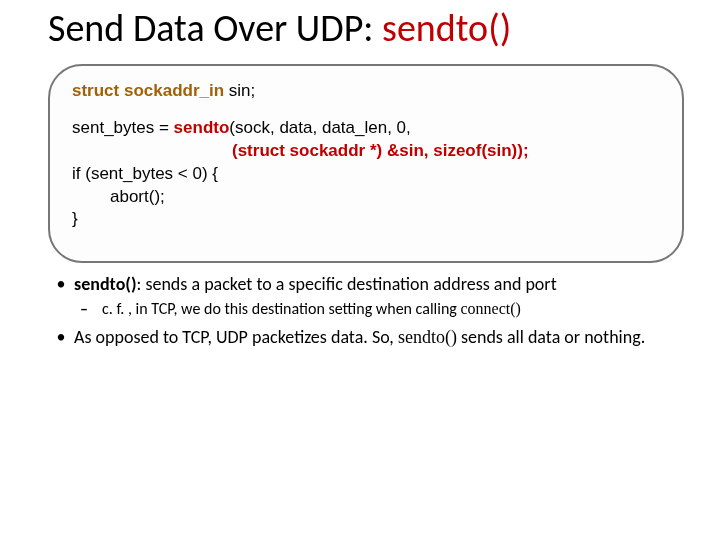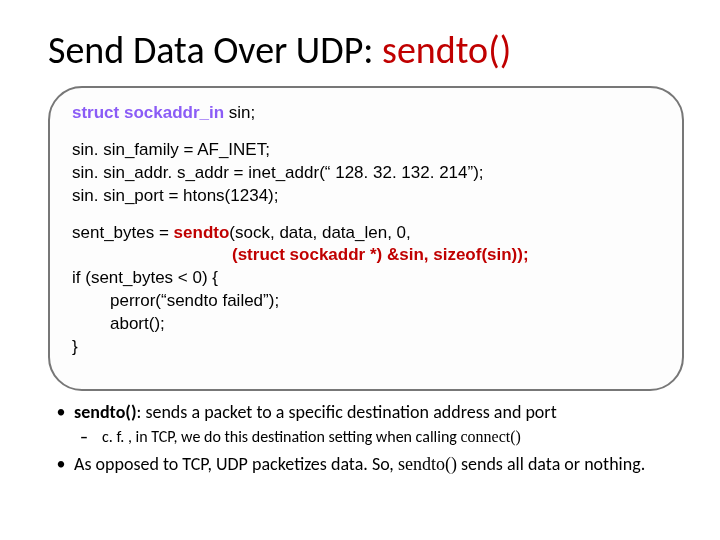--- a/index.html
+++ b/index.html
@@ -5,21 +5,21 @@
   body {
     margin: 0;
     padding: 0;
     width: 720px;
     height: 540px;
     font-family: Calibri, Arial, sans-serif;
     background: #fff;
     box-sizing: border-box;
   }
   .slide {
-    padding: 30px 36px 10px 48px;
+    padding: 8px 36px 10px 48px;
     box-sizing: border-box;
     width: 720px;
     height: 540px;
   }
   .title {
     font-size: 38px;
     font-weight: 400;
     color: #000;
     margin: 0 0 14px 0;
     line-height: 1.1;
@@ -37,21 +37,21 @@
     line-height: 1.35;
     color: #000;
     margin-bottom: 10px;
   }
   .codebox .block {
     margin-bottom: 14px;
   }
   .codebox .block:last-child {
     margin-bottom: 16px;
   }
-  .kw { color: #8b5cf6; font-weight: bold; }
+  .kw { color: #a16207; font-weight: bold; }
   .em1 { color: #C00000; font-weight: bold; }
   .indent1 { padding-left: 160px; display: block; }
   .indentA { padding-left: 38px; }
   .bullets {
     font-size: 18px;
     line-height: 1.3;
     padding-left: 0;
     margin: 8px 0 0 0;
   }
   .b1 {
@@ -91,33 +91,27 @@
 
   <h1 class="title">
     <span>Send Data Over UDP: </span><span class="fn">sendto()</span>
   </h1>
 
   <div class="codebox">
     <div class="block">
       <div><span class="kw">struct sockaddr_in</span><span> sin;</span></div>
     </div>
 
-    <div class="block">
-      <div>sin. sin_family = AF_INET;</div>
-      <div>sin. sin_addr. s_addr = inet_addr(“ 128. 32. 132. 214”);</div>
-      <div>sin. sin_port = htons(1234);</div>
-    </div>
 
     <div class="block">
       <div><span>sent_bytes = </span><span class="em1">sendto</span><span>(sock, data, data_len, 0,</span></div>
       <div>
           <span class="indent1 em1">(struct sockaddr *) &amp;sin, sizeof(sin));</span>
         </div>
       <div>if (sent_bytes &lt; 0) {</div>
-      <div class="indentA">perror(“sendto failed”);</div>
       <div class="indentA">abort();</div>
       <div>}</div>
     </div>
   </div>
 
   <div class="bullets">
     <div class="b1">
       <div class="dot">•</div>
       <div class="txt">
         <span class="bold">sendto()</span><span>: sends a packet to a specific destination address and port</span>

